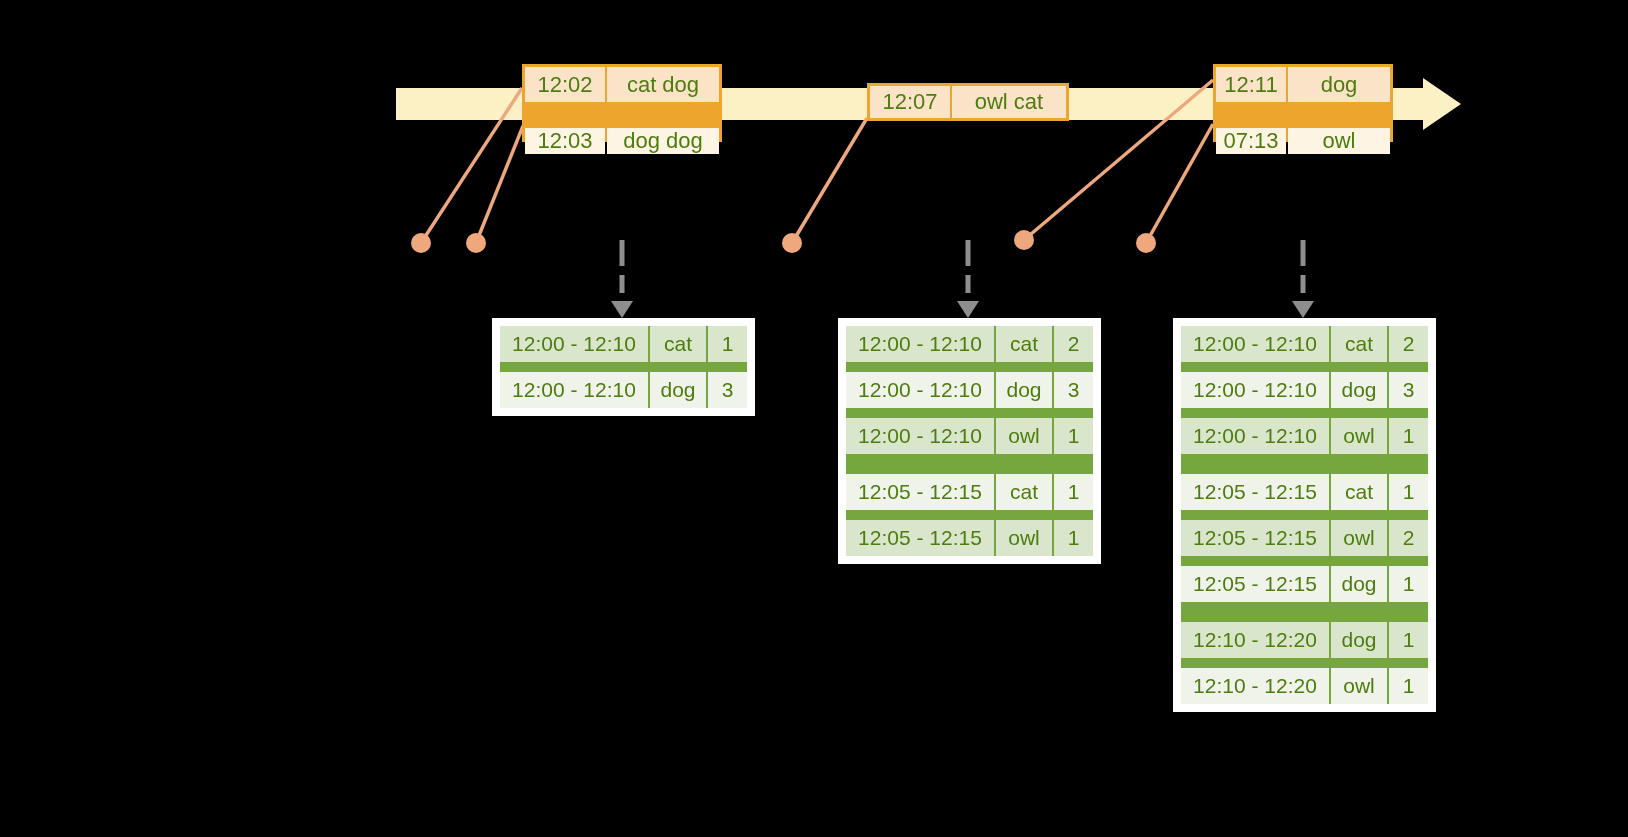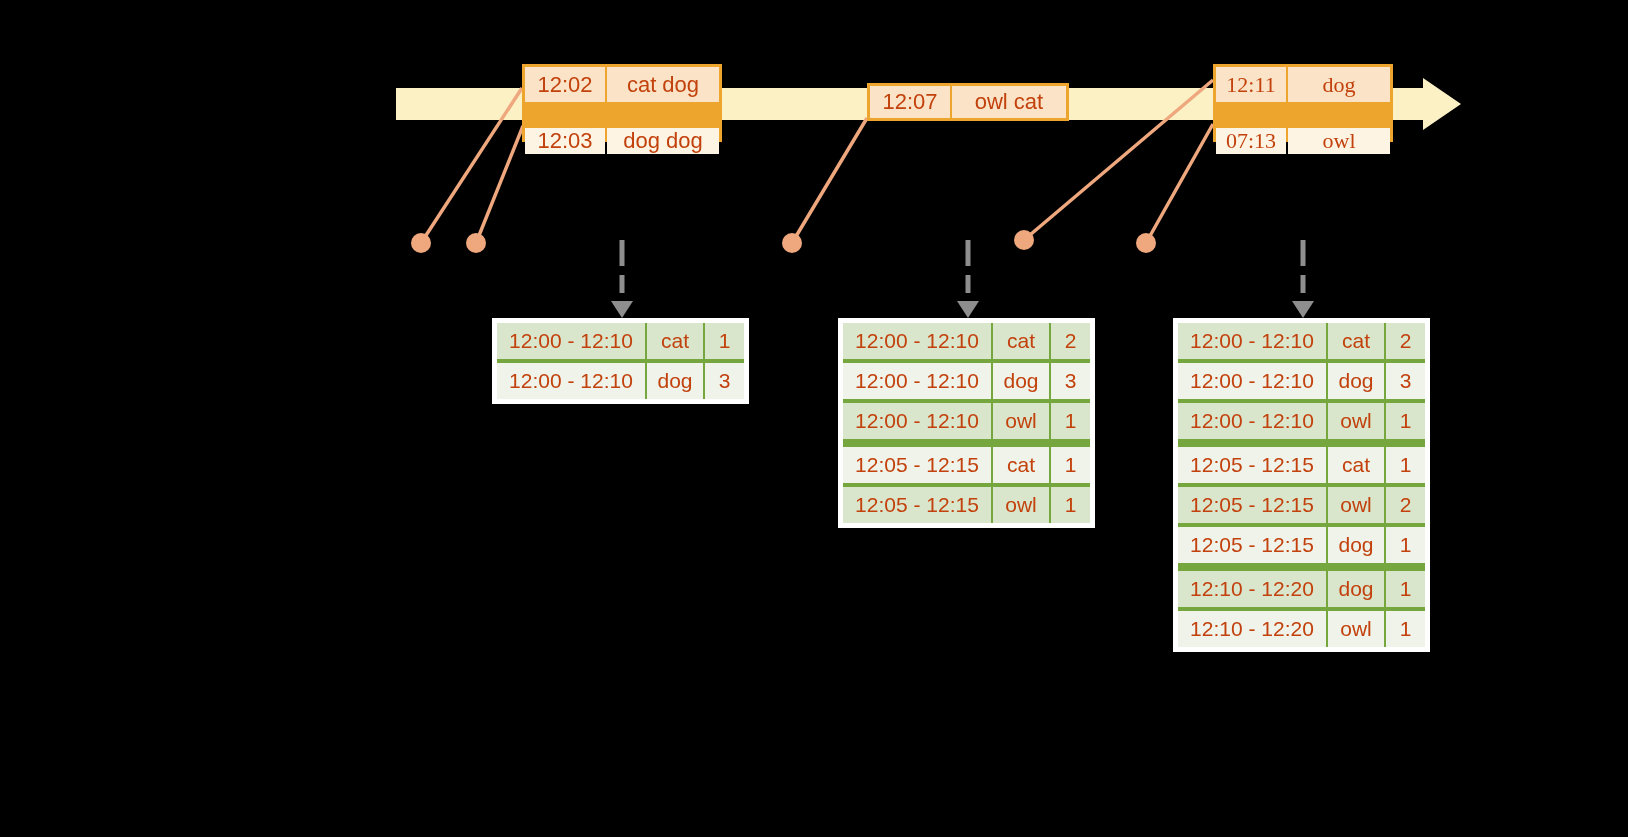--- a/index.html
+++ b/index.html
@@ -1,18 +1,18 @@
 <!DOCTYPE html>
 <html><head>
 <meta charset="utf-8">
 <style>
   html,body{margin:0;padding:0;background:#000;}
   .canvas{
     position:relative;width:1628px;height:837px;background:#000;overflow:hidden;
-    font-family:"Liberation Sans",sans-serif;color:#c2410c;
+    font-family:"Liberation Sans",sans-serif;color:#4d7c0f;
   }
   
   .band{position:absolute;left:396px;top:88px;width:1027px;height:32px;background:#fcf1c5;z-index:1;}
   .band-head{
     position:absolute;left:1423px;top:78px;width:0;height:0;z-index:1;
     border-top:26px solid transparent;border-bottom:26px solid transparent;
     border-left:38px solid #fcf1c5;
   }
   
   .overlay{position:absolute;left:0;top:0;width:1628px;height:837px;z-index:2;}
@@ -21,25 +21,25 @@
     position:absolute;z-index:3;background:#eda52e;border:3px solid #eda52e;
     display:flex;flex-direction:column;row-gap:2px;
   }
   .erow{display:grid;column-gap:2px;background:#eda52e;height:35px;}
   .erow.short{height:32px;}
   .ecell{display:flex;align-items:center;justify-content:center;font-size:22px;}
   .peach .ecell{background:#fae3c6;}
   .cream .ecell{background:#fdf4e3;margin-top:24px;}
   .et1 .erow{grid-template-columns:80px 112px;}
   .et2 .erow{grid-template-columns:80px 114px;}
-  .et3 .erow{grid-template-columns:70px 102px;font-family:Liberation Serif, serif;}
+  .et3 .erow{grid-template-columns:70px 102px;}
   
   .gtable{
-    position:absolute;z-index:3;background:#76a73f;border:5px solid #ffffff;
-    display:flex;flex-direction:column;row-gap:4px;
+    position:absolute;z-index:3;background:#76a73f;border:8px solid #ffffff;
+    display:flex;flex-direction:column;row-gap:10px;
   }
   .grow{display:grid;grid-template-columns:148px 56px 39px;column-gap:2px;background:#76a73f;height:36px;}
   .gcell{display:flex;align-items:center;justify-content:center;font-size:21px;}
   .gdark .gcell{background:#dae6cc;}
   .glight .gcell{background:#eff3e9;}
   .gsep{height:0;}
 </style>
 </head>
 <body>
 

